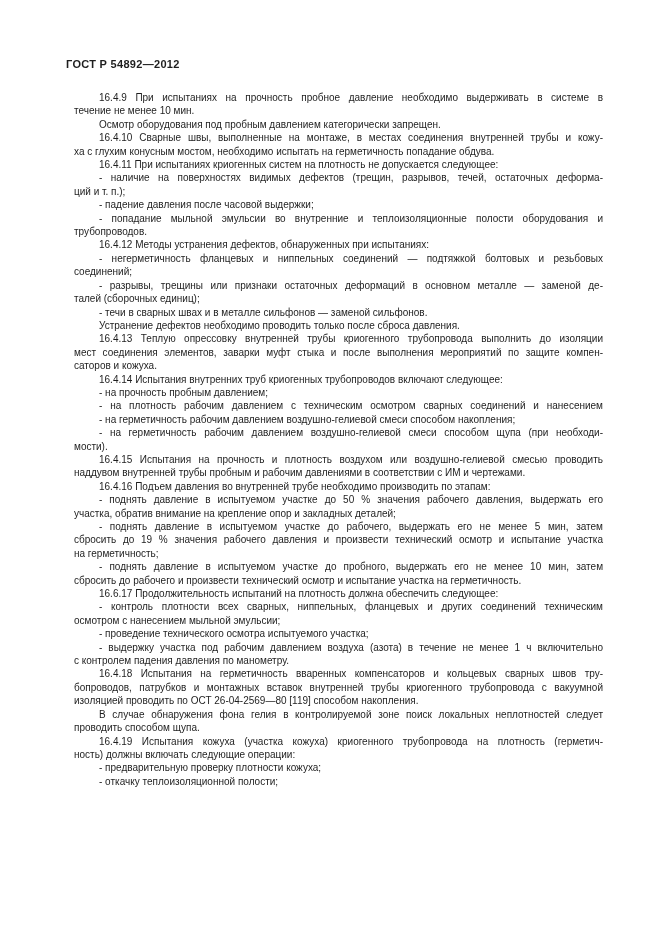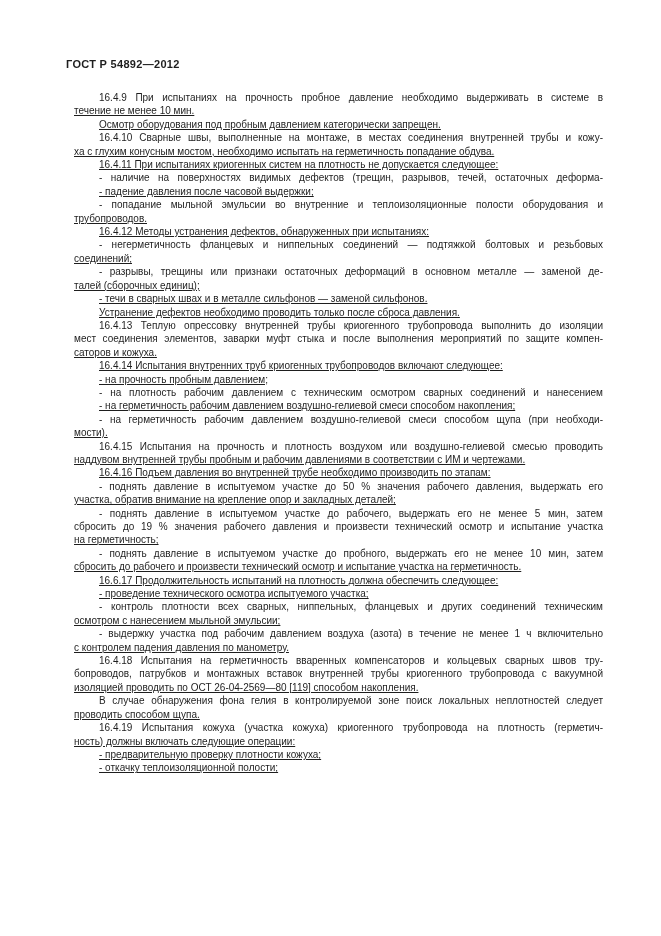--- a/index.html
+++ b/index.html
@@ -32,21 +32,20 @@
     width: 529px;
     font-size: 10px;
     line-height: 13.4px;
   }
   .line {
     text-align: justify;
     text-align-last: justify;
   }
   .line.para-end {
     text-align-last: left;
-    text-decoration: underline;
   }
   .line.first {
     text-indent: 25px;
   }
   .footer {
     position: absolute;
     left: 66px;
     top: 840px;
     font-size: 14px;
     margin-left: 44px;
@@ -68,20 +67,21 @@
       </div>
       <div>
         <div class="line first">16.4.10 Сварные швы, выполненные на монтаже, в местах соединения внутренней трубы и кожу-</div>
         <div class="line para-end">ха с глухим конусным мостом, необходимо испытать на герметичность попадание обдува.</div>
       </div>
       <div>
         <div class="line first para-end">16.4.11 При испытаниях криогенных систем на плотность не допускается следующее:</div>
       </div>
       <div>
         <div class="line first">- наличие на поверхностях видимых дефектов (трещин, разрывов, течей, остаточных деформа-</div>
+        <div class="line para-end">ций и т. п.);</div>
       </div>
       <div>
         <div class="line first para-end">- падение давления после часовой выдержки;</div>
       </div>
       <div>
         <div class="line first">- попадание мыльной эмульсии во внутренние и теплоизоляционные полости оборудования и</div>
         <div class="line para-end">трубопроводов.</div>
       </div>
       <div>
         <div class="line first para-end">16.4.12 Методы устранения дефектов, обнаруженных при испытаниях:</div>
@@ -138,25 +138,25 @@
         <div class="line para-end">на герметичность;</div>
       </div>
       <div>
         <div class="line first">- поднять давление в испытуемом участке до пробного, выдержать его не менее 10 мин, затем</div>
         <div class="line para-end">сбросить до рабочего и произвести технический осмотр и испытание участка на герметичность.</div>
       </div>
       <div>
         <div class="line first para-end">16.6.17 Продолжительность испытаний на плотность должна обеспечить следующее:</div>
       </div>
       <div>
-        <div class="line first para-end">- проведение технического осмотра испытуемого участка;</div>
+        <div class="line first">- контроль плотности всех сварных, ниппельных, фланцевых и других соединений техническим</div>
+        <div class="line para-end">осмотром с нанесением мыльной эмульсии;</div>
       </div>
       <div>
-        <div class="line first">- контроль плотности всех сварных, ниппельных, фланцевых и других соединений техническим</div>
-        <div class="line para-end">осмотром с нанесением мыльной эмульсии;</div>
+        <div class="line first para-end">- проведение технического осмотра испытуемого участка;</div>
       </div>
       <div>
         <div class="line first">- выдержку участка под рабочим давлением воздуха (азота) в течение не менее 1 ч включительно</div>
         <div class="line para-end">с контролем падения давления по манометру.</div>
       </div>
       <div>
         <div class="line first">16.4.18 Испытания на герметичность вваренных компенсаторов и кольцевых сварных швов тру-</div>
         <div class="line">бопроводов, патрубков и монтажных вставок внутренней трубы криогенного трубопровода с вакуумной</div>
         <div class="line para-end">изоляцией проводить по ОСТ 26-04-2569—80 [119] способом накопления.</div>
       </div>

